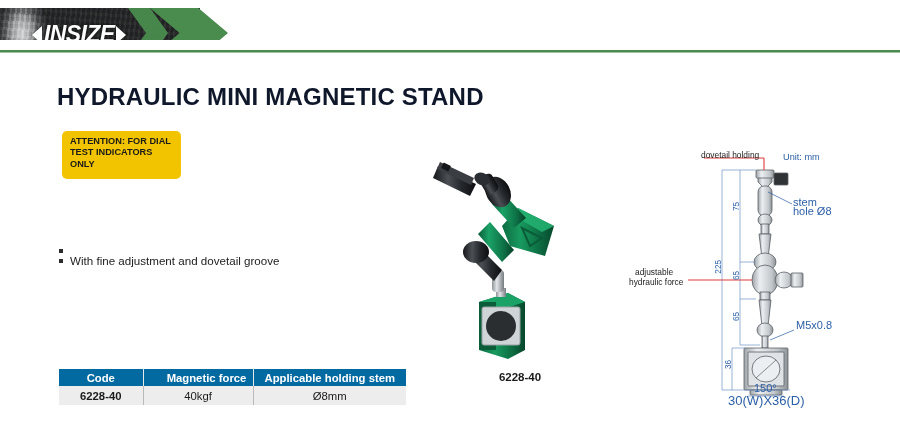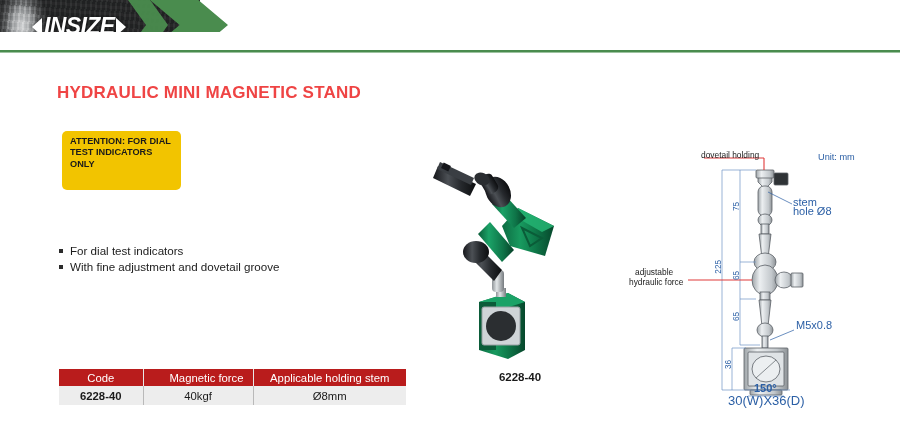--- a/index.html
+++ b/index.html
@@ -5,21 +5,21 @@
   * { box-sizing: border-box; margin: 0; padding: 0; }
   html, body {
     width: 900px; height: 421px;
     background: #ffffff;
     font-family: "Liberation Sans", sans-serif;
     overflow: hidden;
   }
   #page { position: relative; width: 900px; height: 421px; background:#fff; }
 
   
-  .header-band { position:absolute; left:0; top:0; width:900px; height:32px; overflow:hidden; }
+  .header-band { position:absolute; left:0; top:8px; width:900px; height:32px; overflow:hidden; }
   .header-photo {
     position:absolute; left:0; top:0; width:200px; height:50px;
     background:
       radial-gradient(ellipse 26px 40px at 22px 26px, #cfd3d6 0%, #9aa0a4 42%, #55595c 70%, #2f3234 100%),
       radial-gradient(ellipse 30px 44px at 70px 22px, #e2e5e7 0%, #a8adb1 40%, #5d6164 72%, #313436 100%),
       radial-gradient(ellipse 22px 38px at 112px 30px, #d6dadc 0%, #979c9f 45%, #4e5255 75%, #26282a 100%),
       radial-gradient(ellipse 26px 42px at 158px 20px, #dfe2e4 0%, #9fa4a8 44%, #55595b 74%, #2b2d2f 100%),
       linear-gradient(100deg, #3c4043 0%, #767b7e 30%, #4a4e51 55%, #8d9295 78%, #35383a 100%);
     filter: saturate(0.35) contrast(1.08);
   }
@@ -57,44 +57,44 @@
     filter: drop-shadow(0 0 2px rgba(0,0,0,.5));
   }
   .arrow-l { border-right:10px solid #fff; margin-right:1px; }
   .arrow-r { border-left:10px solid #fff; margin-left:0px; }
   .header-rule { position:absolute; left:0; top:50px; width:900px; height:2px; background:#4a8c4e; }
   .header-rule-thin { position:absolute; left:0; top:52px; width:900px; height:1px; background:#9dc3a0; }
 
   
   .page-title {
     position:absolute; left:57px; top:83px;
-    font-size:17px; font-weight:bold; color:#ef4444; letter-spacing:.2px;
+    font-size:24px; font-weight:bold; color:#0f172a; letter-spacing:.2px;
   }
 
   
   .attention-badge {
     position:absolute; left:62px; top:131px; width:119px;
     background:#F2C400; border-radius:5px;
-    padding:5px 6px 20px 8px;
+    padding:5px 6px 9px 8px;
     color:#1a1a1a; font-size:9.2px; font-weight:bold; line-height:11.4px;
   }
 
   
   .bullets { position:absolute; left:59px; top:243px; }
   .bullet-row { display:flex; align-items:flex-start; gap:7px; line-height:15.5px; }
   .bullet-sq { width:4px; height:4px; background:#2b2b2b; margin-top:6px; flex:none; }
   .bullet-txt { font-size:11.6px; color:#1c1c1c; }
 
   
   .spec-table {
     position:absolute; left:59px; top:369px;
     border-collapse:collapse; table-layout:fixed;
   }
   .spec-table th {
-    background:#b91c1c; color:#fff; font-size:11.3px; font-weight:normal;
+    background:#0369a1; color:#fff; font-size:11.3px; font-weight:bold;
     height:17px; text-align:center; border-right:1px solid #e8e8e8;
   }
   .spec-table th:last-child { border-right:none; }
   .spec-table td {
     background:#ededed; color:#1b1b1b; font-size:11.3px;
     height:19px; text-align:center; border-right:1px solid #b9b9b9;
   }
   .spec-table td:last-child { border-right:none; }
   .spec-table td.code { font-weight:bold; }
   .col-code { width:84px; } .col-force { width:110px;padding-left:17px; } .col-stem { width:153px; }
@@ -107,21 +107,21 @@
   }
 
   
   .drawing { position:absolute; left:660px; top:140px; width:240px; height:275px; }
   .dlabel { position:absolute; font-size:8.4px; color:#1b1b1b; line-height:9.6px; white-space:nowrap; }
   .dlabel-blue { position:absolute; font-size:11px; color:#2b5fa5; line-height:9.6px; white-space:nowrap; }
   .dim-v {
     position:absolute; font-size:8.2px; color:#2b5fa5;
     transform-origin:center; writing-mode:vertical-rl; transform:rotate(180deg);
   }
-  .unit-mm { position:absolute; left:123px; top:12px; font-size:9.2px; color:#2b5fa5;margin-left:35px; }
+  .unit-mm { position:absolute; left:123px; top:12px; font-size:9.2px; color:#2b5fa5; }
 </style>
 </head>
 <body>
 
 <div id="page">
 
   <div class="header-band">
     <div class="header-photo"></div>
     <div class="header-green2"></div>
     <div class="header-green"></div>
@@ -137,21 +137,20 @@
   <div class="page-title">HYDRAULIC MINI MAGNETIC STAND</div>
 
   <div class="attention-badge">
     <div>ATTENTION: FOR DIAL</div>
     <div>TEST INDICATORS ONLY</div>
   </div>
 
   <div class="bullets">
     <div class="bullet-row">
       <span class="bullet-sq"></span>
-      <span class="bullet-txt">For dial test indicators</span>
     </div>
     <div class="bullet-row">
       <span class="bullet-sq"></span>
       <span class="bullet-txt">With fine adjustment and dovetail groove</span>
     </div>
   </div>
 
   <table class="spec-table">
     <thead>
       <tr>
@@ -304,21 +303,21 @@
     
     <div class="dlabel" style="left:41px; top:11px;">dovetail holding</div>
 
     <div class="dlabel-blue" style="left:133px; top:58px;">stem</div>
     <div class="dlabel-blue" style="left:133px; top:67px;">hole Ø8</div>
 
     <div class="dlabel" style="left:-25px; top:128px;">adjustable</div>
     <div class="dlabel" style="left:-31px; top:138px;">hydraulic force</div>
 
     <div class="dlabel-blue" style="left:136px; top:181px;">M5x0.8</div>
-    <div class="dlabel-blue" style="left:94px; top:244px;font-weight:bold;">150°</div>
+    <div class="dlabel-blue" style="left:94px; top:244px;">150°</div>
     <div class="dlabel-blue" style="left:68px; top:256px; font-size:13px;">30(W)X36(D)</div>
 
     
     <div class="dim-v" style="left:54px; top:120px;">225</div>
     <div class="dim-v" style="left:72px; top:62px;">75</div>
     <div class="dim-v" style="left:72px; top:131px;">65</div>
     <div class="dim-v" style="left:72px; top:172px;">65</div>
     <div class="dim-v" style="left:64px; top:220px;">36</div>
   </div>
 

